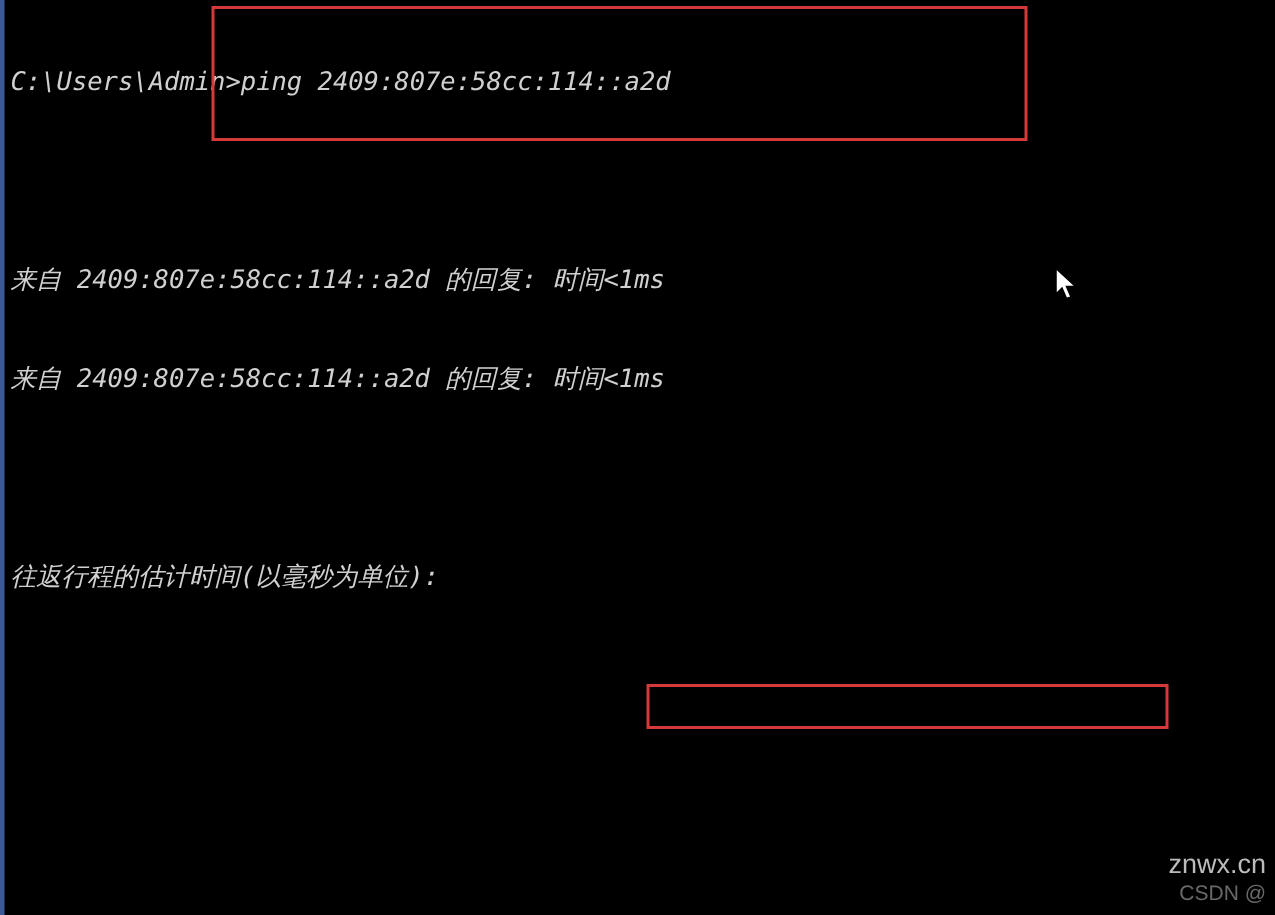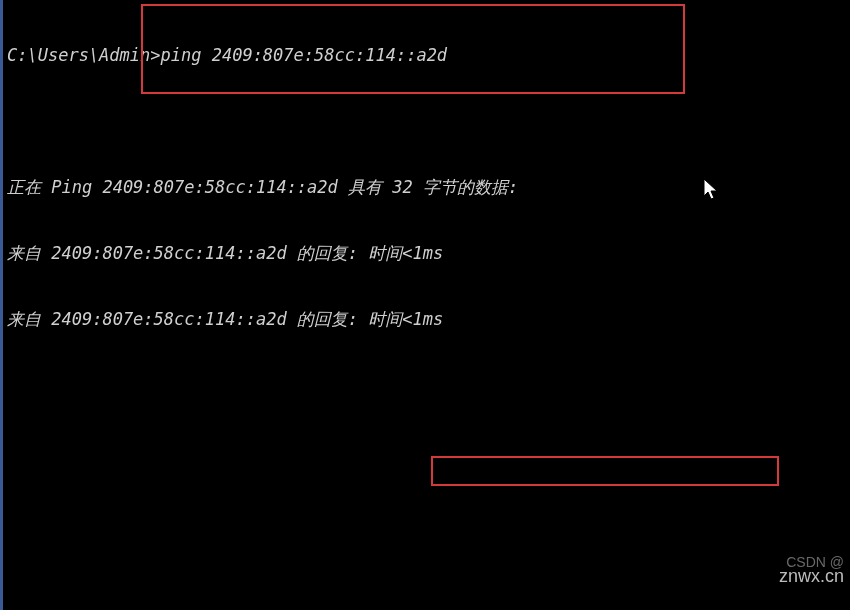--- a/index.html
+++ b/index.html
@@ -50,45 +50,45 @@
       position: absolute;
       left: 700px;
       top: 178px;
       color: #fff;
       font-size: 22px;
       pointer-events: none;
     }
     .watermark {
       position: absolute;
       right: 6px;
-      bottom: 37px;
+      bottom: 4px;
       color: rgba(190,190,190,0.55);
       font-size: 14px;
       font-family: sans-serif;
     }
     .watermark2 {
       position: absolute;
       right: 6px;
       bottom: 23px;
       color: rgba(220,220,220,0.85);
       font-size: 18px;
       font-family: sans-serif;
       font-weight: 500;
     }
   </style>
 </head>
 <body>
 
 <div class="terminal">
   <div class="line">C:\Users\Admin&gt;ping 2409:807e:58cc:114::a2d</div>
   <div class="line"></div>
-  <div class="line">正在 Ping 2409:807e:58cc:114::a2d 具有 32 字节的数据:</div>
   <div class="line">来自 2409:807e:58cc:114::a2d 的回复: 时间&lt;1ms</div>
   <div class="line">来自 2409:807e:58cc:114::a2d 的回复: 时间&lt;1ms</div>
   <div class="line"></div>
+  <div class="line">往返行程的估计时间(以毫秒为单位):</div>
   
   
   
   
   
   
   
   
   
   

